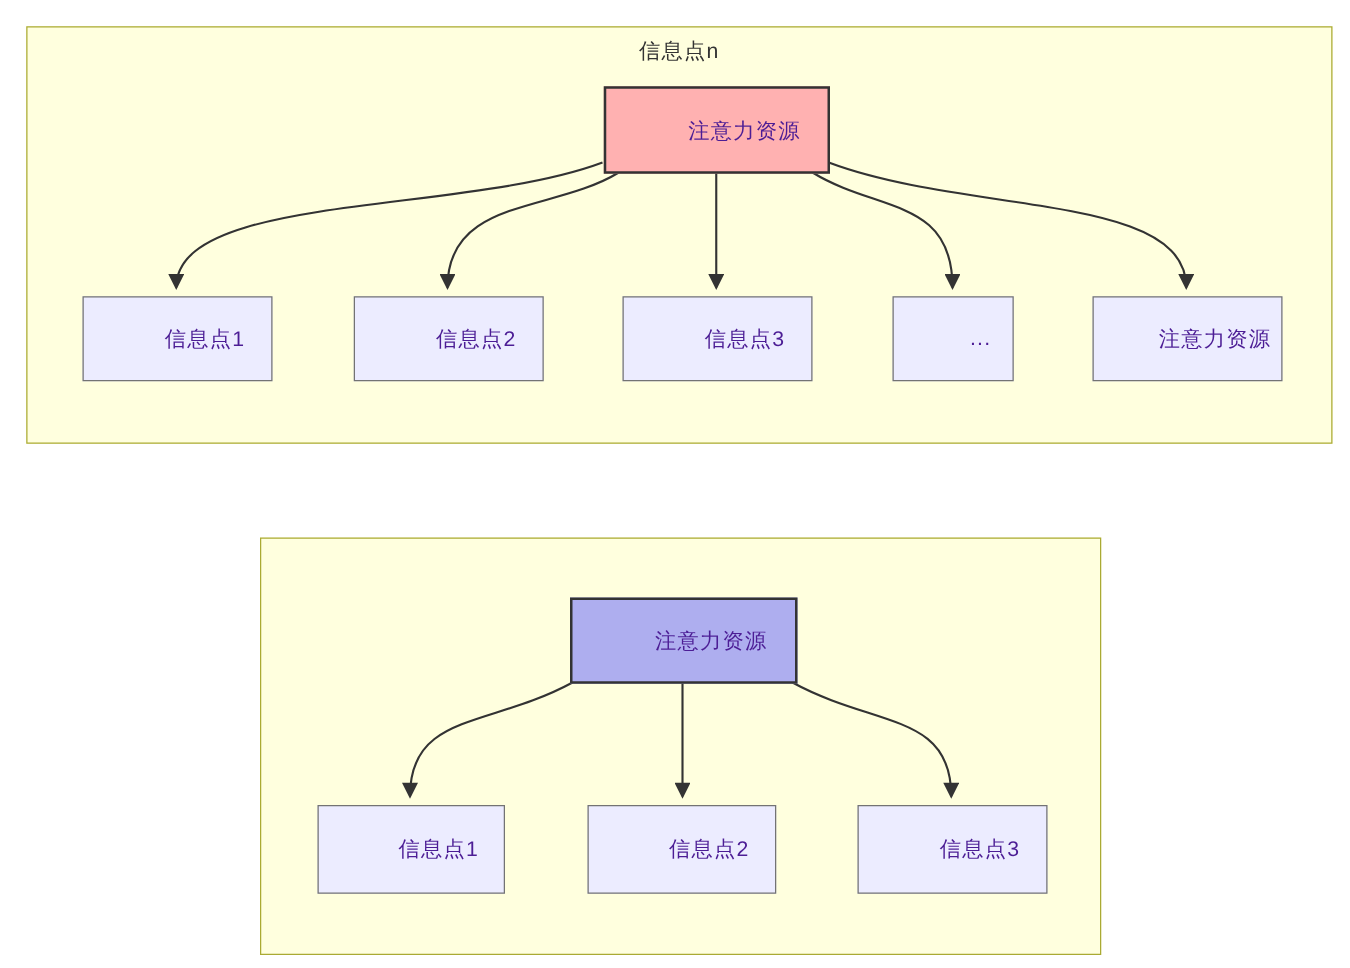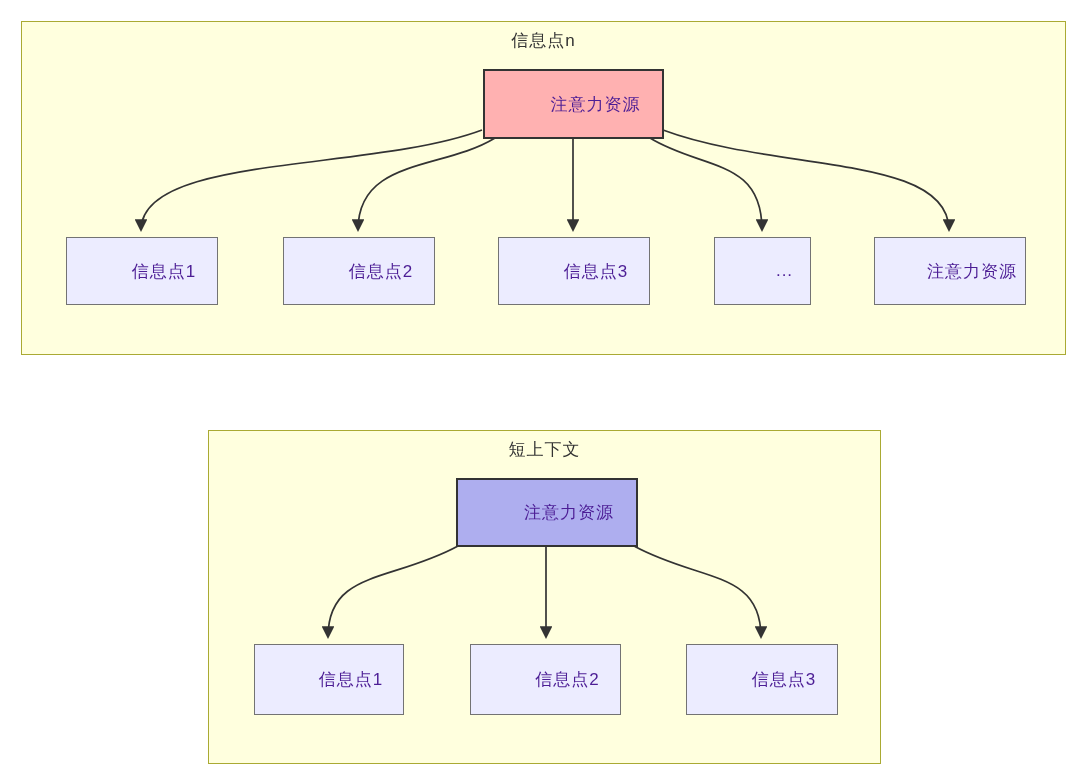--- a/index.html
+++ b/index.html
@@ -71,21 +71,20 @@
     <div class="node root root-pink" style="left:461px; top:47px; width:181px; height:70px;">注意力资源</div>
 
     <div class="node child" style="left:44px; top:215px; width:152px; height:68px;">信息点1</div>
     <div class="node child" style="left:261px; top:215px; width:152px; height:68px;">信息点2</div>
     <div class="node child" style="left:476px; top:215px; width:152px; height:68px;">信息点3</div>
     <div class="node child" style="left:692px; top:215px; width:97px; height:68px;">...</div>
     <div class="node child" style="left:852px; top:215px; width:152px; height:68px;">注意力资源</div>
   </div>
 
   <div class="group" style="left:208px; top:430px; width:673px; height:334px;">
-    <div class="group-title">短上下文</div>
 
     <div class="node root root-blue" style="left:247px; top:47px; width:182px; height:69px;">注意力资源</div>
 
     <div class="node child" style="left:45px; top:213px; width:150px; height:71px;">信息点1</div>
     <div class="node child" style="left:261px; top:213px; width:151px; height:71px;">信息点2</div>
     <div class="node child" style="left:477px; top:213px; width:152px; height:71px;">信息点3</div>
   </div>
 
   <svg class="edges" width="1080" height="774" viewBox="0 0 1080 774">
     <defs>

